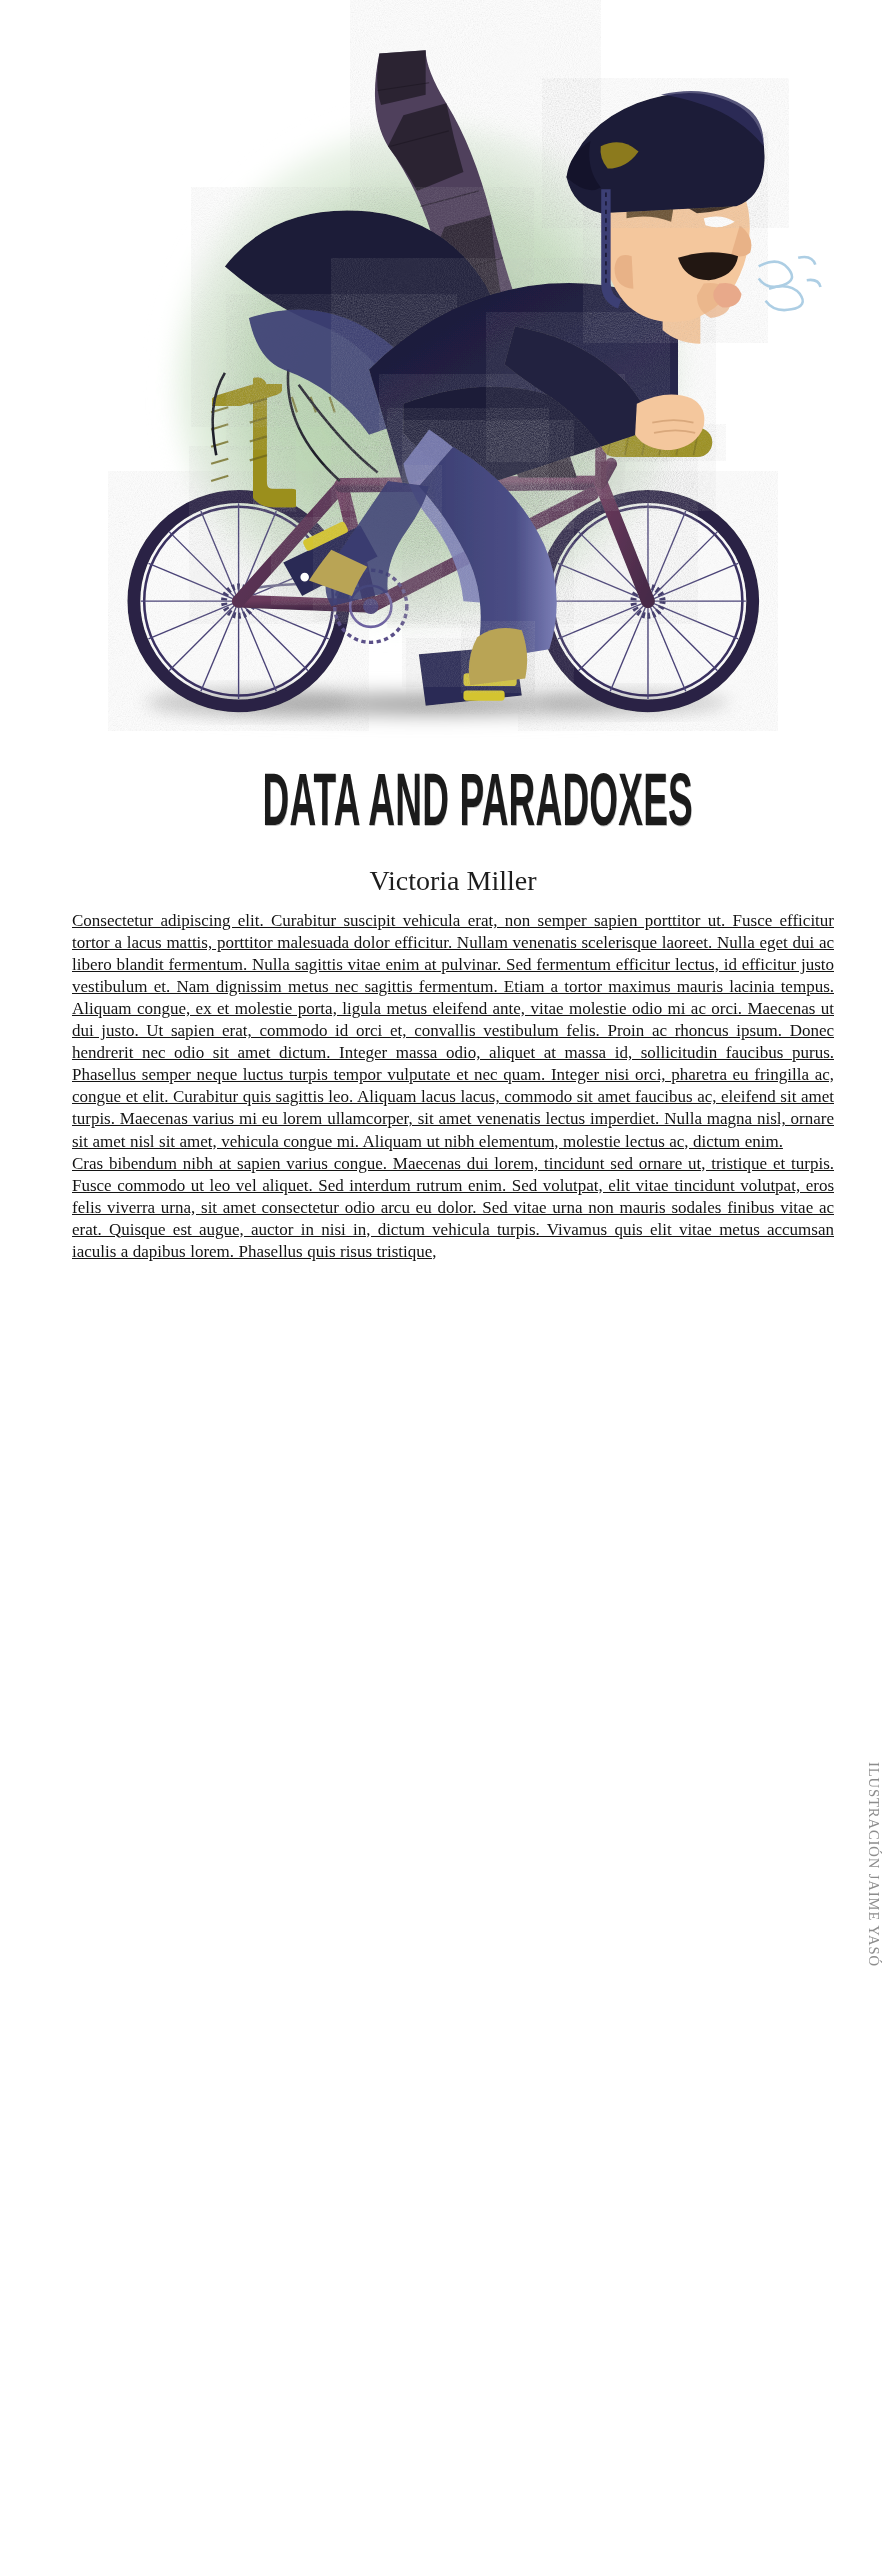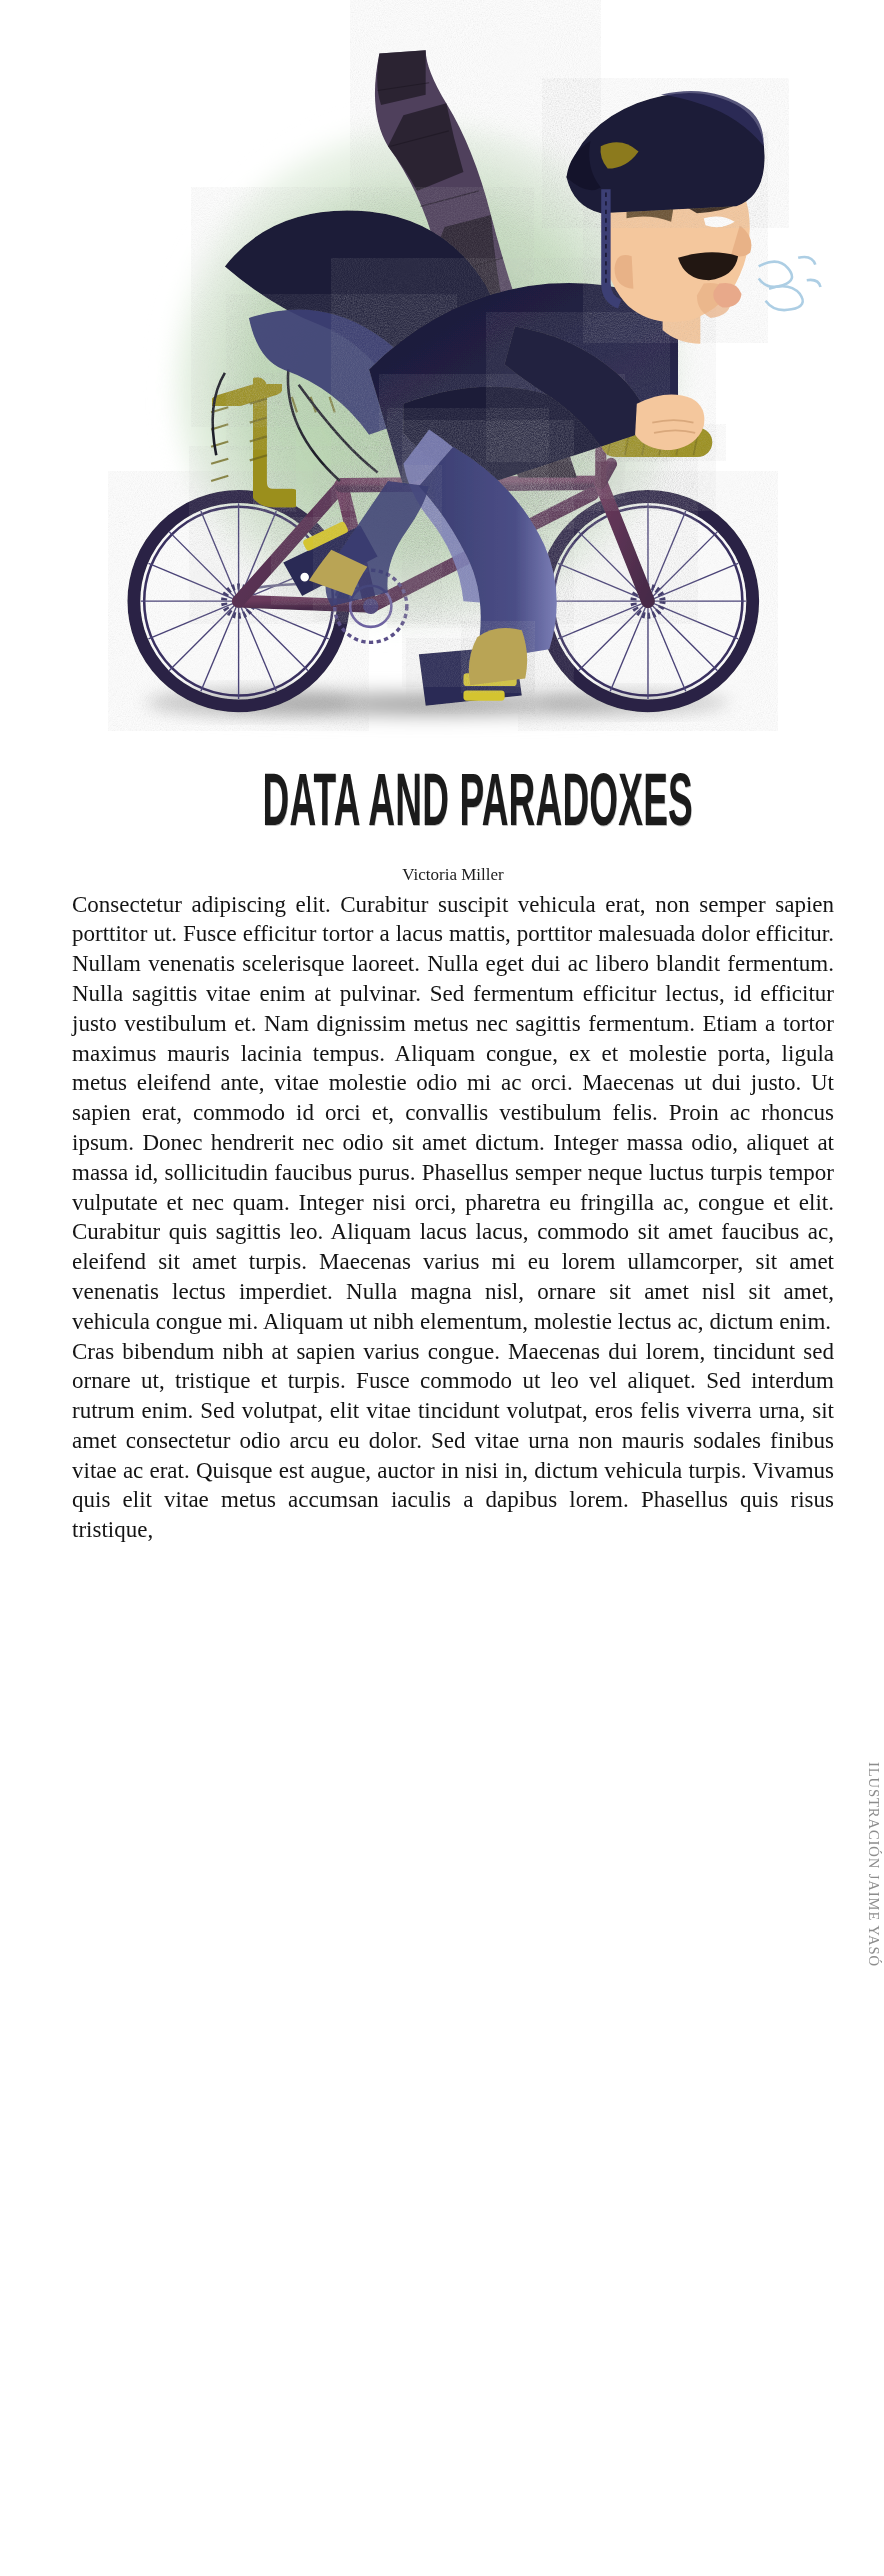--- a/index.html
+++ b/index.html
@@ -50,45 +50,46 @@
     text-shadow: 0.9px 0.9px 0 rgba(0,0,0,0.25);
   }
   .headline-wrap {
     width: 762px;
     overflow: visible;
     height: 82px;
   }
 
   .byline {
     text-align: center;
-    font-size: 17px;
+    font-size: 28px;
     line-height: 1.15;
     color: #1d1d1d;
     margin: 19px 0 0 0;
   }
 
   .standfirst {
     margin: 10.3px 0 0 0;
     font-weight: 700;
     font-size: 25px;
     line-height: 1.3;
     text-align: justify;
     text-align-last: left;
     color: #0d0d0d;
     hyphens: none;
   }
 
   .bodytext {
-    margin: 5px 0 0 0;
-    font-size: 23px;
+    margin: 13px 0 0 0;
+    font-size: 17px;
     line-height: 1.296;
     text-align: justify;
     text-align-last: left;
     color: #141414;
     word-spacing: 0.2px;
+    text-decoration: underline;
   }
   .bodytext + .bodytext { margin-top: 0; }
 
   
   .credit {
     position: absolute;
     right: 1.7px;
     top: 2123px;
     width: 361px;
     transform: rotate(90deg);

